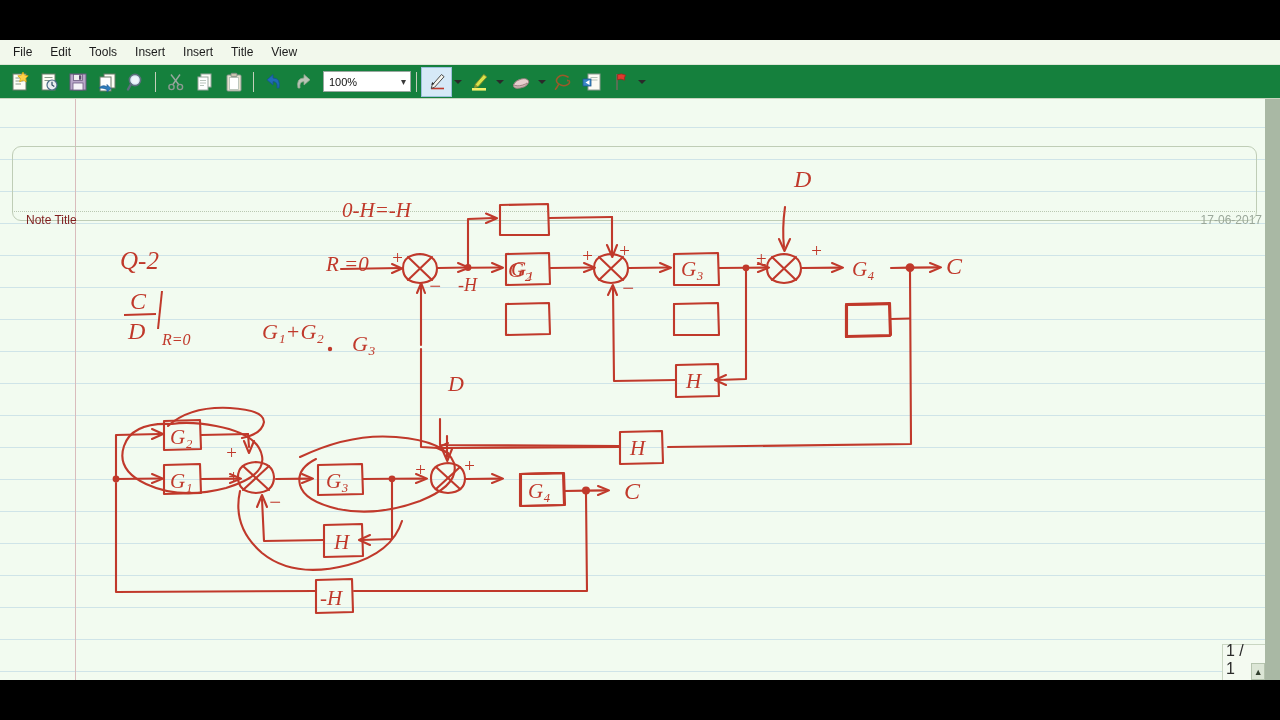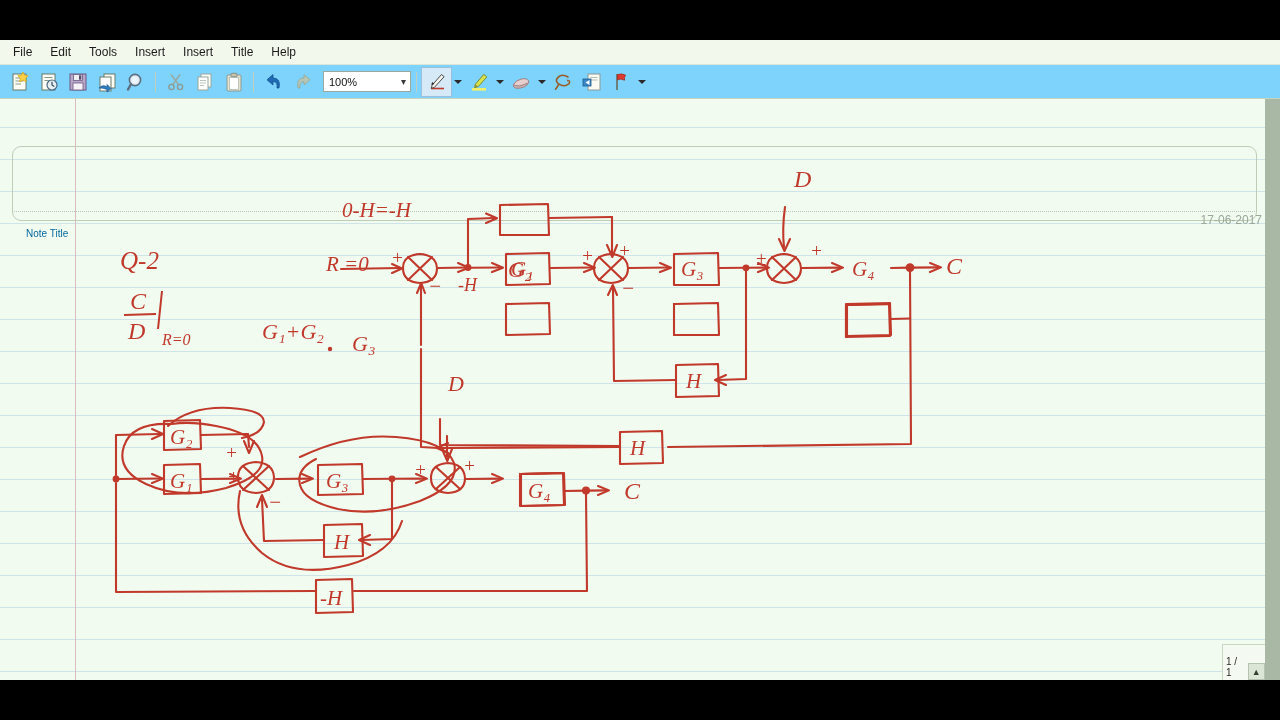--- a/index.html
+++ b/index.html
@@ -32,21 +32,21 @@
   }
   .menu-item {
     font-size: 12px; color: #1b1b1b;
     padding: 3px 9px; cursor: default;
     line-height: 14px;
   }
 
   
   #toolbar {
     position: absolute; left:0; top:25px; width:1280px; height:34px;
-    background: #7dd3fc;
+    background: #15803d;
     border-bottom: 1px solid #c8d4bf;
     display: flex; align-items: center;
     padding-left: 5px;
   }
   .tb-btn {
     width: 29px; height: 28px;
     display: flex; align-items: center; justify-content: center;
     position: relative;
     cursor: default;
   }
@@ -101,37 +101,37 @@
   #title-box {
     position:absolute; left:12px; top:47px; width:1245px; height:75px;
     border:1px solid #bfcdb6; border-radius:9px;
     background: transparent;
   }
   #title-dotline {
     position:absolute; left:12px; top:112px; width:1245px; height:0;
     border-top: 1px dotted #b9c8b2;
   }
   #note-title {
-    position:absolute; left:26px; top:129px;
-    font-size:10px; color:#0369a1;
+    position:absolute; left:26px; top:114px;
+    font-size:12px; color:#7f1d1d;
   }
   #note-date {
     position:absolute; left:1152px; top:114px; width:110px;
     text-align:right;
     font-size:12px; color:#9aa79a;
   }
   
   #pagebox {
     position:absolute; left:1222px; top:545px;
     width:43px; height:36px;
     background:#f4faf1;
     border-left:1px solid #c9d6c2; border-top:1px solid #c9d6c2;
     display:flex; align-items:flex-end;
   }
-  #pagenum { font-size:10px; color:#2b2b2b; padding:0 2px 2px 3px; }
+  #pagenum { font-size:16px; color:#2b2b2b; padding:0 2px 2px 3px; }
   #scrollup {
     width:18px; height:17px; background:#dce6d6;
     border:1px solid #b5c4ae;
     display:flex;align-items:center;justify-content:center;
     font-size:9px; color:#33402f;
     margin-left:1px;
   }
   #ink { position:absolute; left:0; top:0; width:1265px; height:581px; }
 </style>
 </head>
@@ -142,21 +142,21 @@
 
 <div id="app">
 
   <div id="menubar">
     <div class="menu-item">File</div>
     <div class="menu-item">Edit</div>
     <div class="menu-item">Tools</div>
     <div class="menu-item">Insert</div>
     <div class="menu-item">Insert</div>
     <div class="menu-item">Title</div>
-    <div class="menu-item">Help</div>
+    <div class="menu-item">View</div>
   </div>
 
   <div id="toolbar">
 
     <div class="tb-btn">
       <svg width="22" height="22" viewBox="0 0 22 22">
         <rect x="4" y="3" width="13" height="16" fill="#fdfdf5" stroke="#6b7a6b" stroke-width="1"></rect>
         <line x1="6.5" y1="7" x2="14.5" y2="7" stroke="#8a9a8a" stroke-width="1"></line>
         <line x1="6.5" y1="10" x2="14.5" y2="10" stroke="#8a9a8a" stroke-width="1"></line>
         <line x1="6.5" y1="13" x2="12" y2="13" stroke="#8a9a8a" stroke-width="1"></line>

